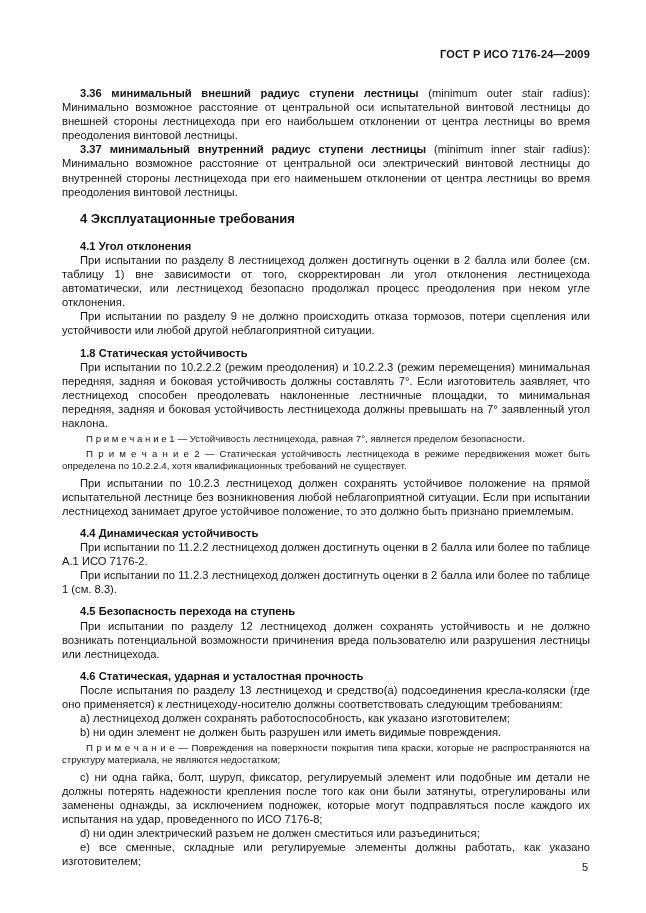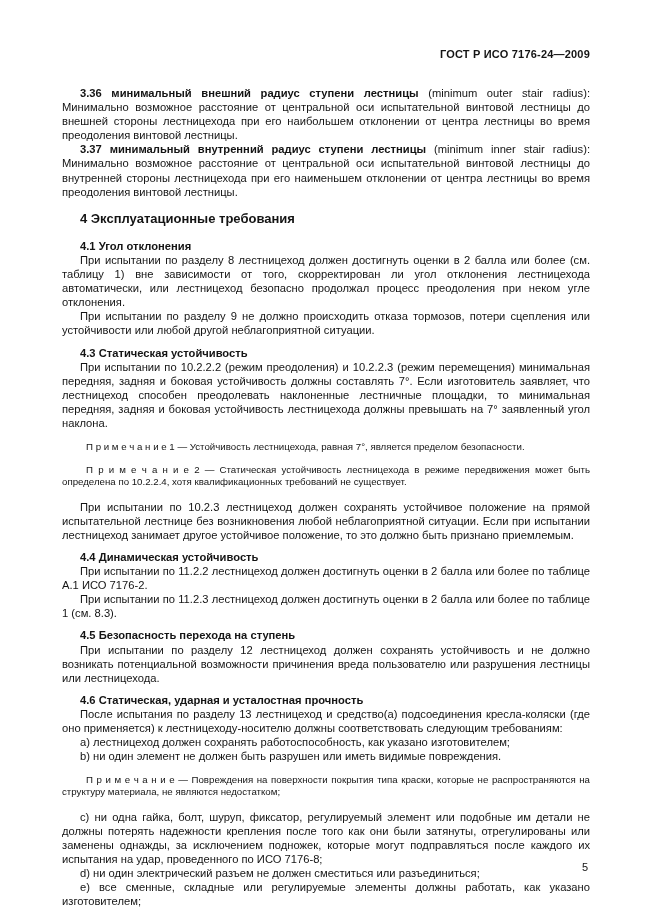--- a/index.html
+++ b/index.html
@@ -43,21 +43,21 @@
     font-size: 11.2px;
     font-weight: bold;
     text-align: left;
     text-indent: 18px;
     margin-top: 8px;
   }
   .note {
     font-size: 9.7px;
     line-height: 12.2px;
     text-indent: 24px;
-    margin: 11px 0;
+    margin: 3px 0;
     text-align: justify;
   }
   .note + .para, .note + .note { margin-top: 3px; }
   .page-number {
     position: absolute;
     right: 58px;
     bottom: 40px;
     font-size: 11px;
   }
 </style>
@@ -67,30 +67,30 @@
 <div class="page">
 
   <div class="doc-header">
     <span>ГОСТ Р ИСО 7176-24—2009</span>
   </div>
 
   <div class="doc-body">
 
     <p class="para"><b>3.36 минимальный внешний радиус ступени лестницы</b><span> (minimum outer stair radius): Минимально возможное расстояние от центральной оси испытательной винтовой лестницы до внешней стороны лестницехода при его наибольшем отклонении от центра лестницы во время преодоления винтовой лестницы.</span></p>
 
-    <p class="para"><b>3.37 минимальный внутренний радиус ступени лестницы</b><span> (minimum inner stair radius): Минимально возможное расстояние от центральной оси испытательной винтовой лестницы до внутренней стороны лестницехода при его наименьшем отклонении от центра лестницы во время преодоления винтовой лестницы.</span></p>
+    <p class="para"><b>3.37 минимальный внутренний радиус ступени лестницы</b><span> (minimum inner stair radius): Минимально возможное расстояние от центральной оси электрический винтовой лестницы до внутренней стороны лестницехода при его наименьшем отклонении от центра лестницы во время преодоления винтовой лестницы.</span></p>
 
     <h2 class="section-title">4 Эксплуатационные требования</h2>
 
     <h3 class="sub-title">4.1 Угол отклонения</h3>
     <p class="para">При испытании по разделу 8 лестницеход должен достигнуть оценки в 2 балла или более (см. таблицу 1) вне зависимости от того, скорректирован ли угол отклонения лестницехода автоматически, или лестницеход безопасно продолжал процесс преодоления при неком угле отклонения.</p>
 
     <p class="para">При испытании по разделу 9 не должно происходить отказа тормозов, потери сцепления или устойчивости или любой другой неблагоприятной ситуации.</p>
 
-    <h3 class="sub-title">4.3 Статическая устойчивость</h3>
+    <h3 class="sub-title">1.8 Статическая устойчивость</h3>
     <p class="para">При испытании по 10.2.2.2 (режим преодоления) и 10.2.2.3 (режим перемещения) минимальная передняя, задняя и боковая устойчивость должны составлять 7°. Если изготовитель заявляет, что лестницеход способен преодолевать наклоненные лестничные площадки, то минимальная передняя, задняя и боковая устойчивость лестницехода должны превышать на 7° заявленный угол наклона.</p>
     <p class="note">П р и м е ч а н и е  1 — Устойчивость лестницехода, равная 7°, является пределом безопасности.</p>
     <p class="note">П р и м е ч а н и е  2 — Статическая устойчивость лестницехода в режиме передвижения может быть определена по 10.2.2.4, хотя квалификационных требований не существует.</p>
     <p class="para">При испытании по 10.2.3 лестницеход должен сохранять устойчивое положение на прямой испытательной лестнице без возникновения любой неблагоприятной ситуации. Если при испытании лестницеход занимает другое устойчивое положение, то это должно быть признано приемлемым.</p>
 
     <h3 class="sub-title">4.4 Динамическая устойчивость</h3>
     <p class="para">При испытании по 11.2.2 лестницеход должен достигнуть оценки в 2 балла или более по таблице А.1 ИСО 7176-2.</p>
     <p class="para">При испытании по 11.2.3 лестницеход должен достигнуть оценки в 2 балла или более по таблице 1 (см. 8.3).</p>
 
     <h3 class="sub-title">4.5 Безопасность перехода на ступень</h3>

